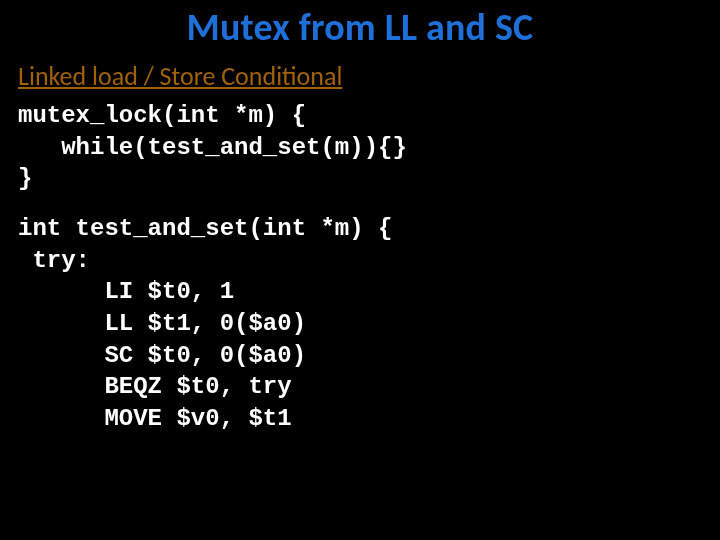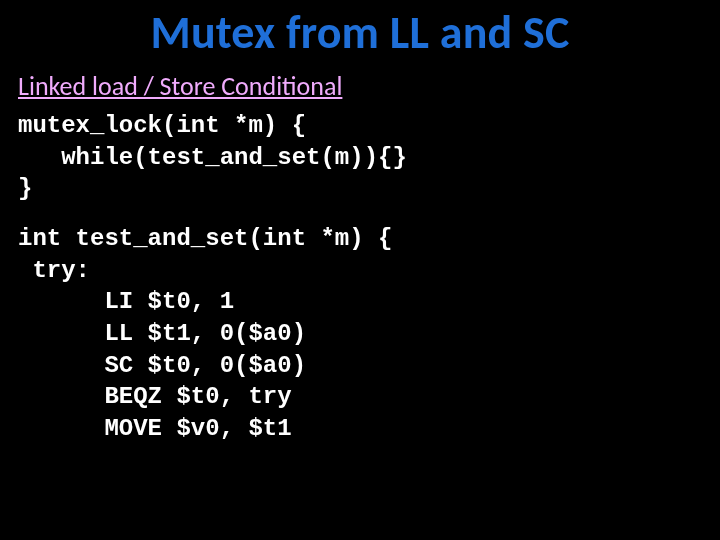--- a/index.html
+++ b/index.html
@@ -13,29 +13,29 @@
   }
   .slide {
     width: 720px;
     height: 540px;
     position: relative;
     box-sizing: border-box;
     padding: 0 18px;
   }
   .title {
     color: #1f6fd8;
-    font-size: 46px;
+    font-size: 38px;
     font-weight: 700;
     text-align: center;
     margin-top: 4px;
     margin-bottom: 10px;
     letter-spacing: 0.2px;
   }
   .subtitle {
-    color: #f0abfc;
+    color: #a16207;
     font-size: 26px;
     text-decoration: underline;
     margin-bottom: 8px;
   }
   .comment {
     color: #fff;
     font-size: 21px;
     margin-bottom: 2px;
   }
   .code {

